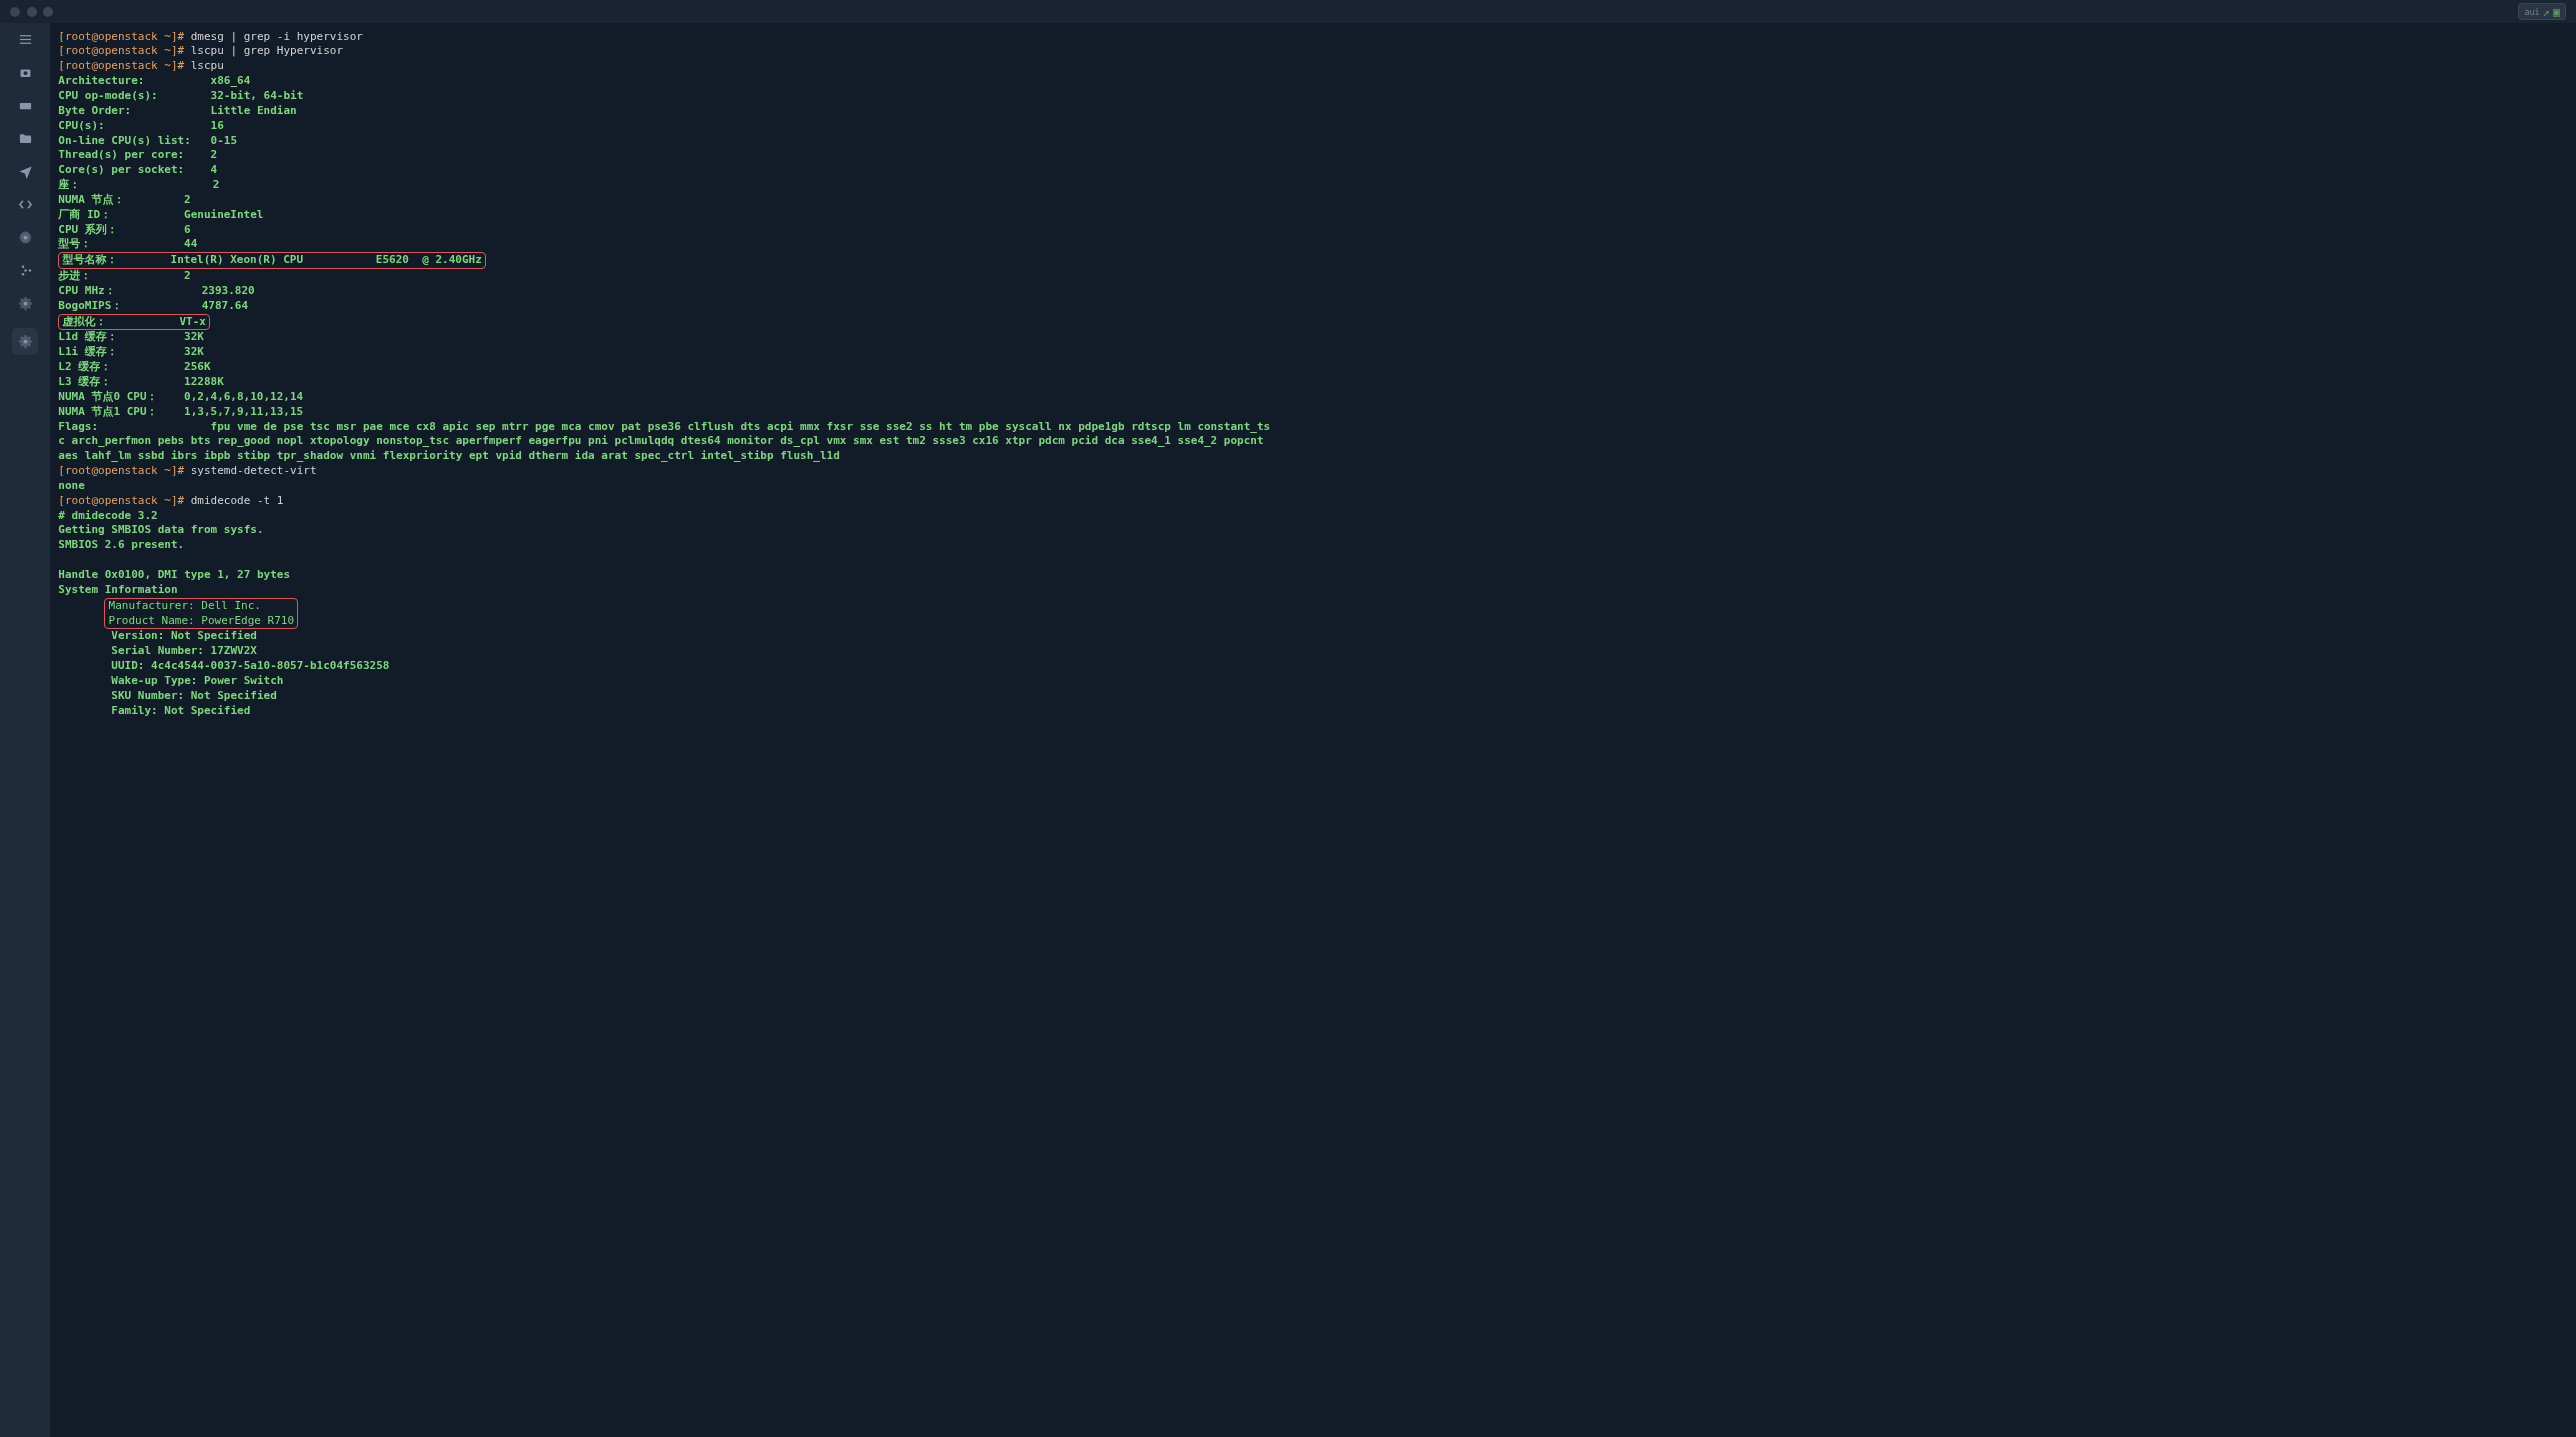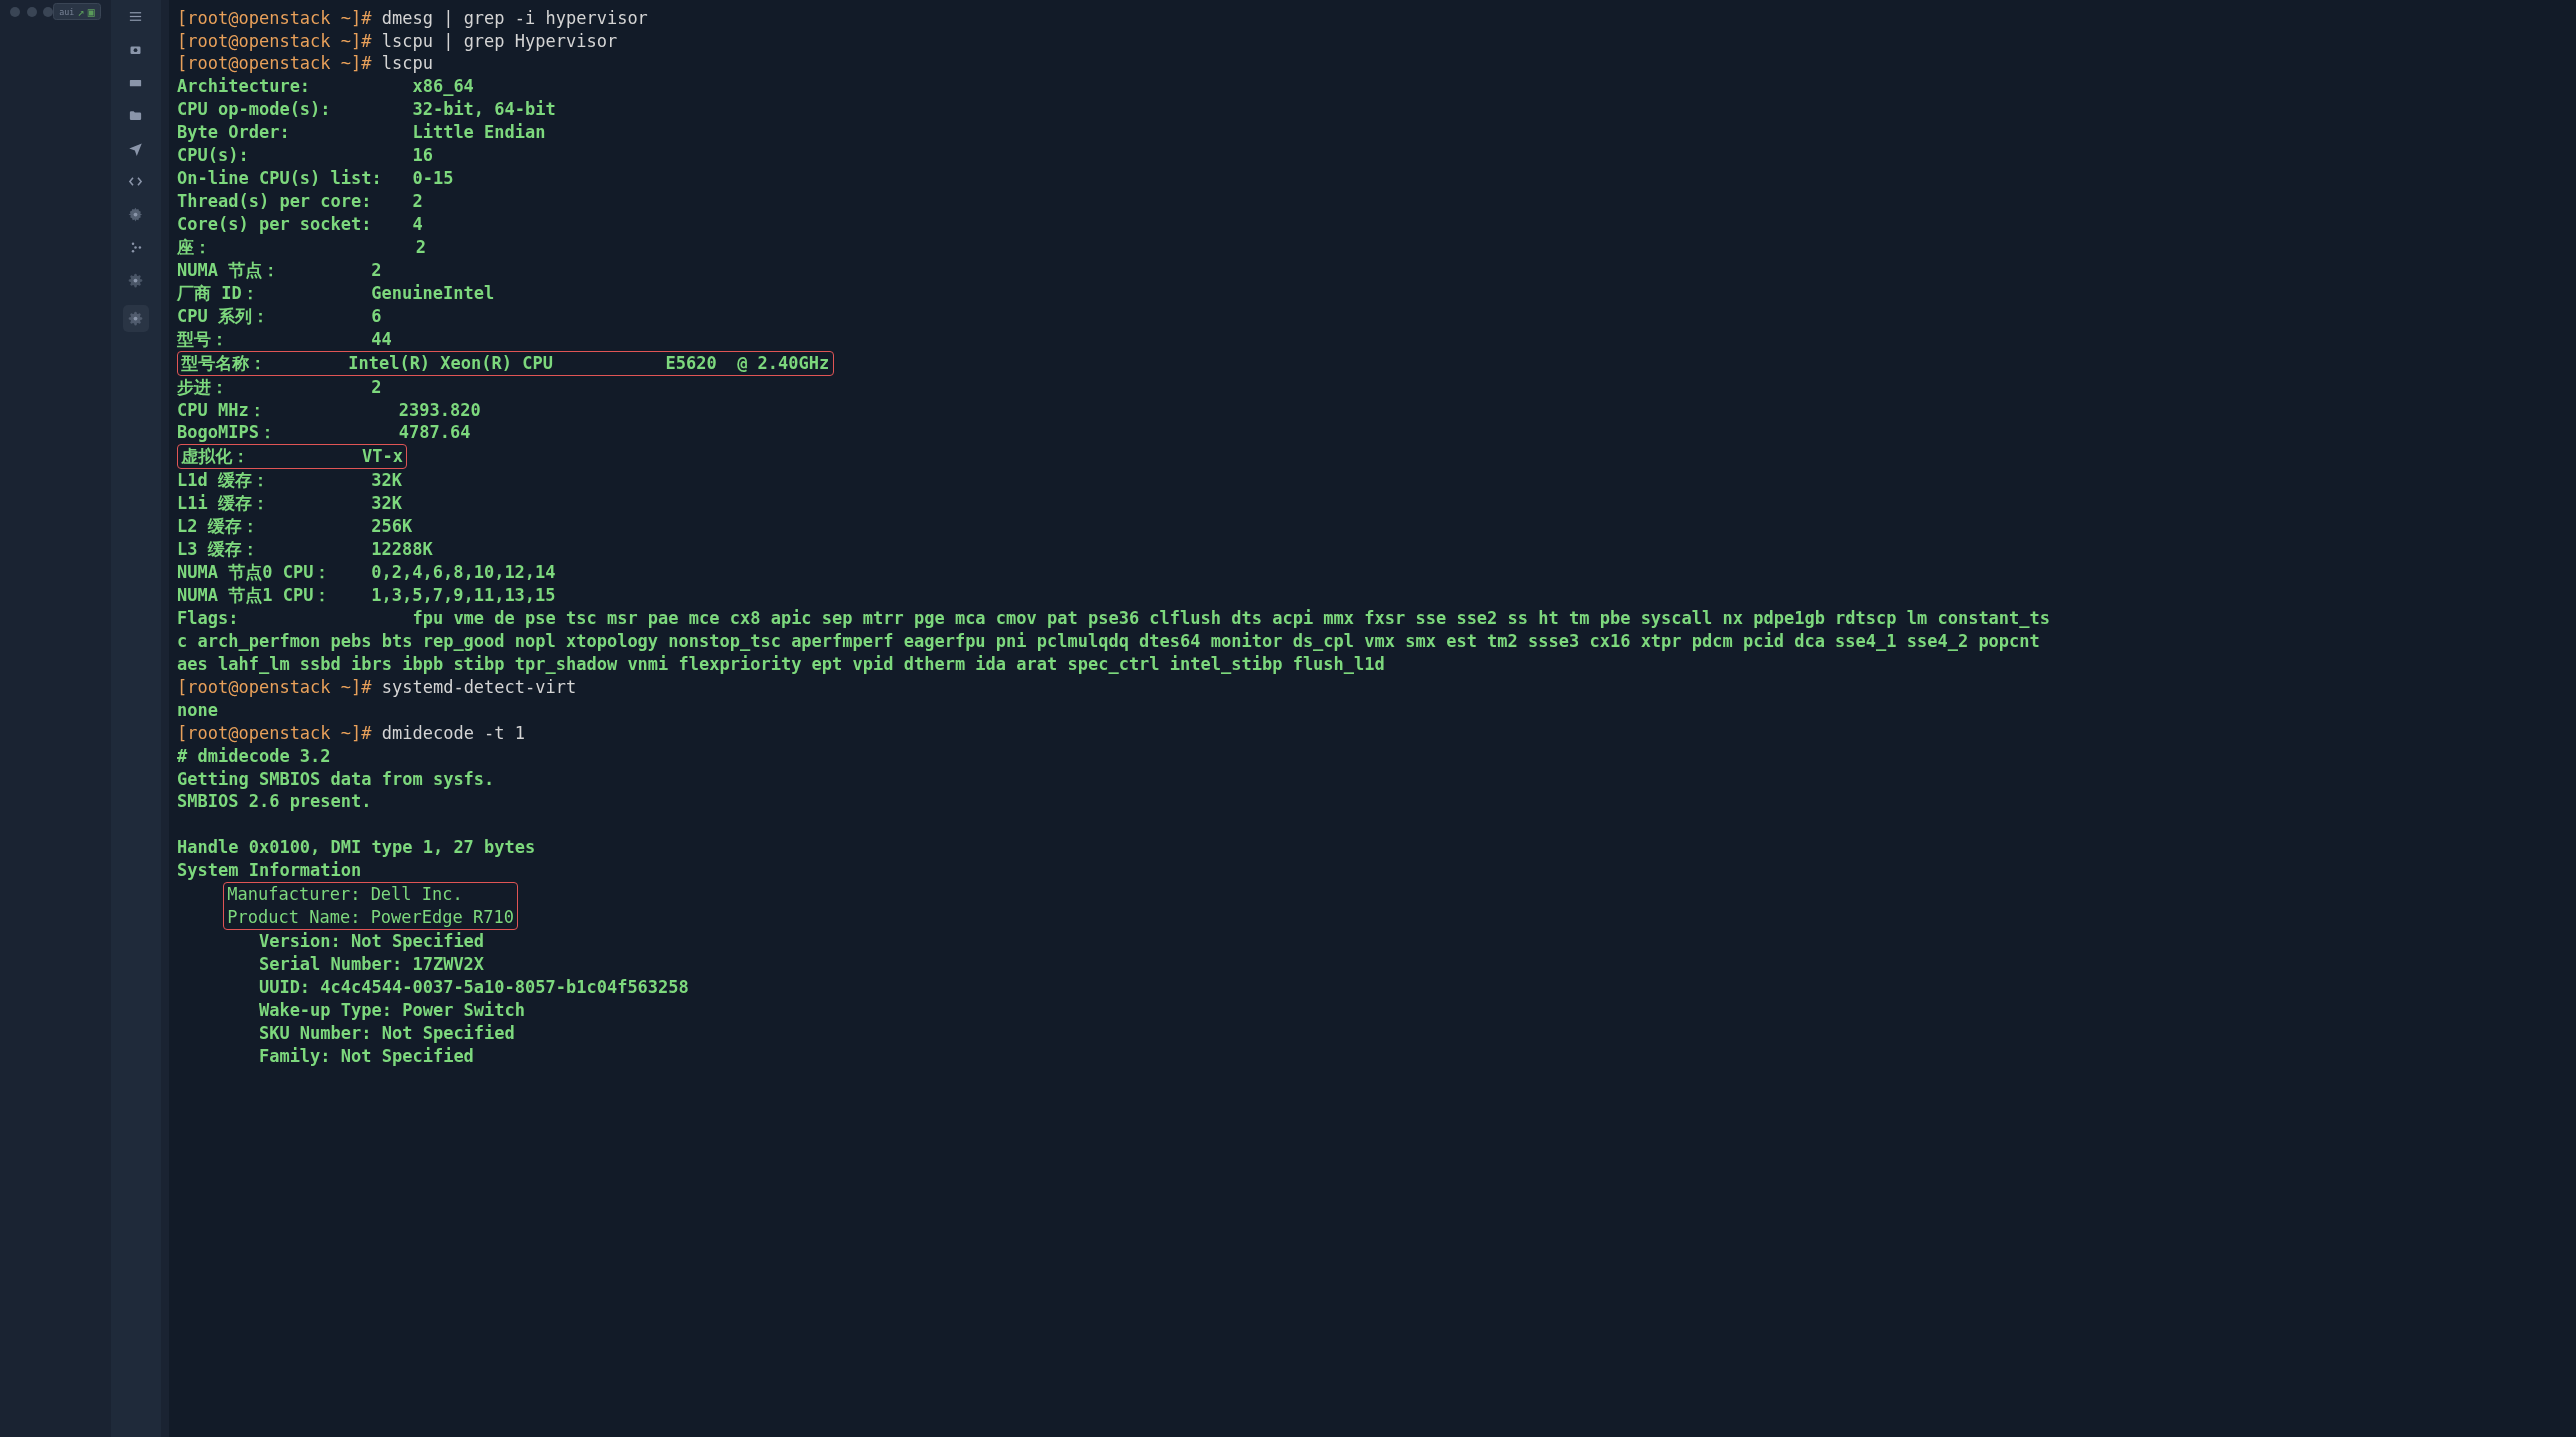--- a/index.html
+++ b/index.html
@@ -7,21 +7,21 @@
     background: #1a2332;
     font-family: 'SF Mono', 'Monaco', 'Consolas', monospace;
     font-size: 11.6px;
     color: #7dd87d;
     overflow: hidden;
     width: 100vw;
     height: 100vh;
   }
   .window {
     display: flex;
-    flex-direction: row;
+    flex-direction: column;
     height: 100%;
   }
   .titlebar {
     height: 23px;
     background: #1a2332;
     display: flex;
     align-items: center;
     padding: 0 10px;
     justify-content: space-between;
   }
@@ -89,22 +89,21 @@
     width: 26.5px;
     height: 26.5px;
   }
   .terminal {
     flex: 1;
     background: #121b28;
     padding: 6.6px 8.3px;
     overflow-y: auto;
     line-height: 1.35;
     white-space: pre;
-    font-size: 17px;
-    margin-left: 8px;
+    font-size: 11px;
   }
   .prompt-user { color: #e8a05a; }
   .prompt-cmd { color: #d4d4d4; }
   .output { color: #7dd87d; font-weight: bold; }
   .highlight-box {
     border: 1.7px solid #e05555;
     border-radius: 4px;
     padding: 0 3.3px;
     display: inline-block;
   }

